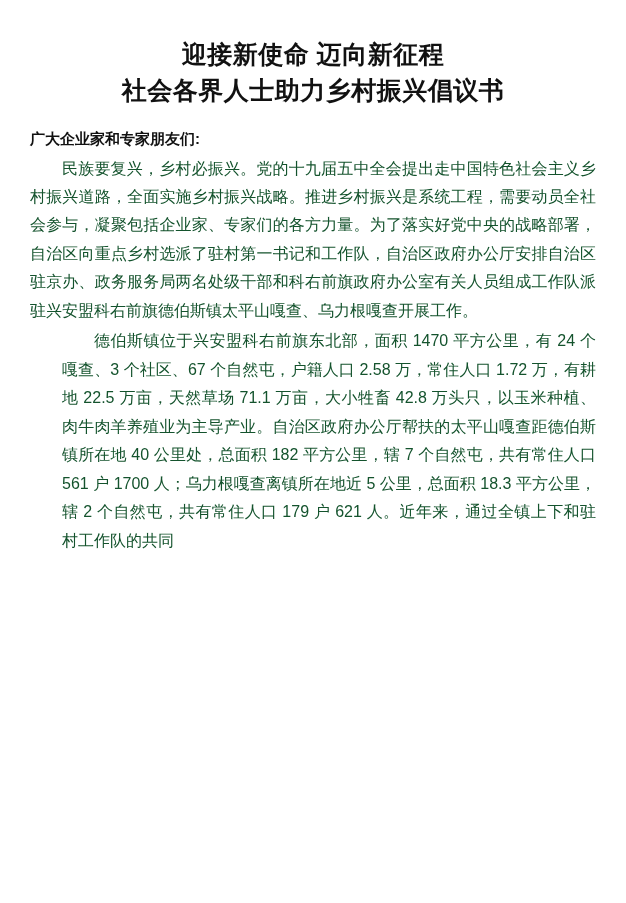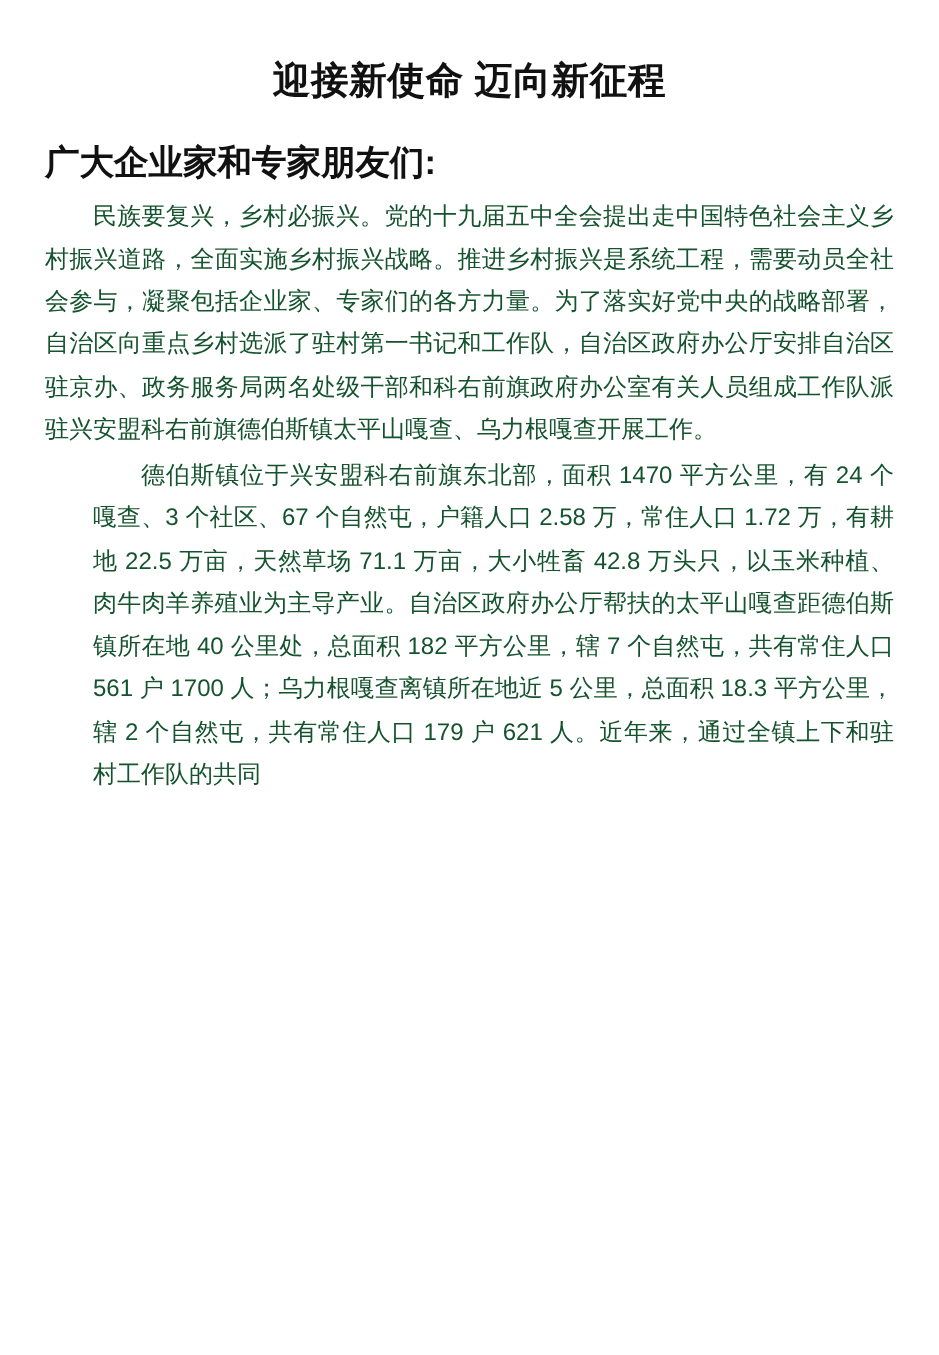--- a/index.html
+++ b/index.html
@@ -29,21 +29,21 @@
     letter-spacing: 0.5px;
     color: #111111;
     margin: 0 0 6px 0;
   }
   .doc-title .line {
     display: block;
     white-space: nowrap;
   }
   .salutation {
     font-weight: bold;
-    font-size: 23px;
+    font-size: 15px;
     line-height: 1.6;
     margin: 18px 0 4px 0;
     color: #111111;
   }
   .para {
     font-size: 16px;
     line-height: 1.78;
     text-align: justify;
     text-justify: inter-ideograph;
     margin: 0;
@@ -55,20 +55,21 @@
     margin-left: 32px;
   }
 </style>
 </head>
 <body>
 
 <div class="page">
 
   <h1 class="doc-title">
     <span class="line">迎接新使命 迈向新征程</span>
+    <span class="line">社会各界人士助力乡村振兴倡议书</span>
   </h1>
 
   <p class="salutation">广大企业家和专家朋友们:</p>
 
   <p class="para">民族要复兴，乡村必振兴。党的十九届五中全会提出走中国特色社会主义乡村振兴道路，全面实施乡村振兴战略。推进乡村振兴是系统工程，需要动员全社会参与，凝聚包括企业家、专家们的各方力量。为了落实好党中央的战略部署，自治区向重点乡村选派了驻村第一书记和工作队，自治区政府办公厅安排自治区驻京办、政务服务局两名处级干部和科右前旗政府办公室有关人员组成工作队派驻兴安盟科右前旗德伯斯镇太平山嘎查、乌力根嘎查开展工作。</p>
 
   <p class="para">德伯斯镇位于兴安盟科右前旗东北部，面积 1470 平方公里，有 24 个嘎查、3 个社区、67 个自然屯，户籍人口 2.58 万，常住人口 1.72 万，有耕地 22.5 万亩，天然草场 71.1 万亩，大小牲畜 42.8 万头只，以玉米种植、肉牛肉羊养殖业为主导产业。自治区政府办公厅帮扶的太平山嘎查距德伯斯镇所在地 40 公里处，总面积 182 平方公里，辖 7 个自然屯，共有常住人口 561 户 1700 人；乌力根嘎查离镇所在地近 5 公里，总面积 18.3 平方公里，辖 2 个自然屯，共有常住人口 179 户 621 人。近年来，通过全镇上下和驻村工作队的共同</p>
 
 </div>
 

